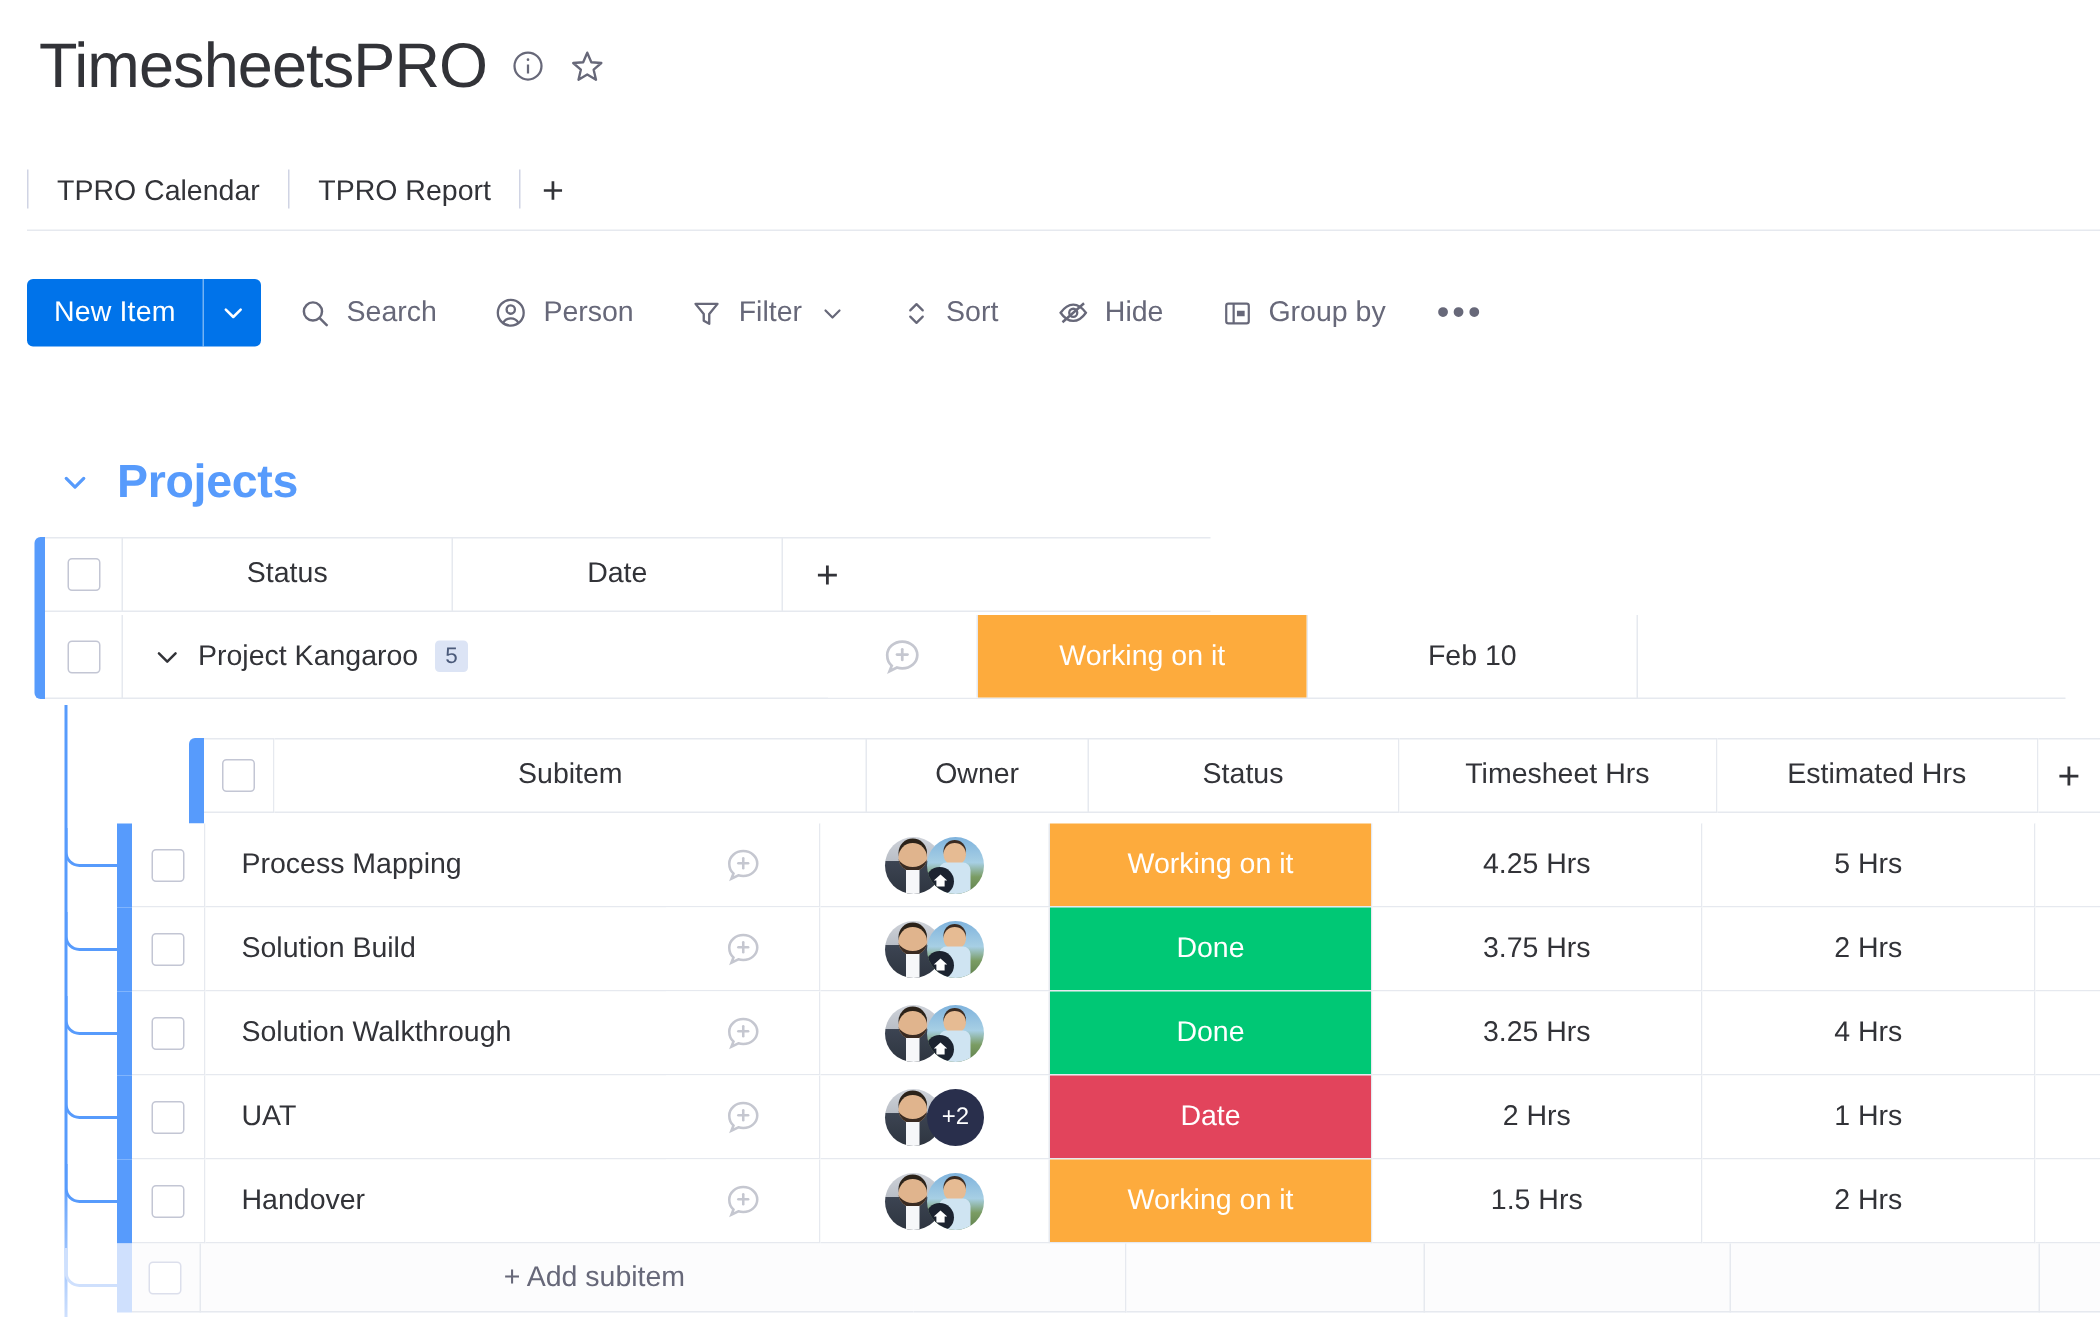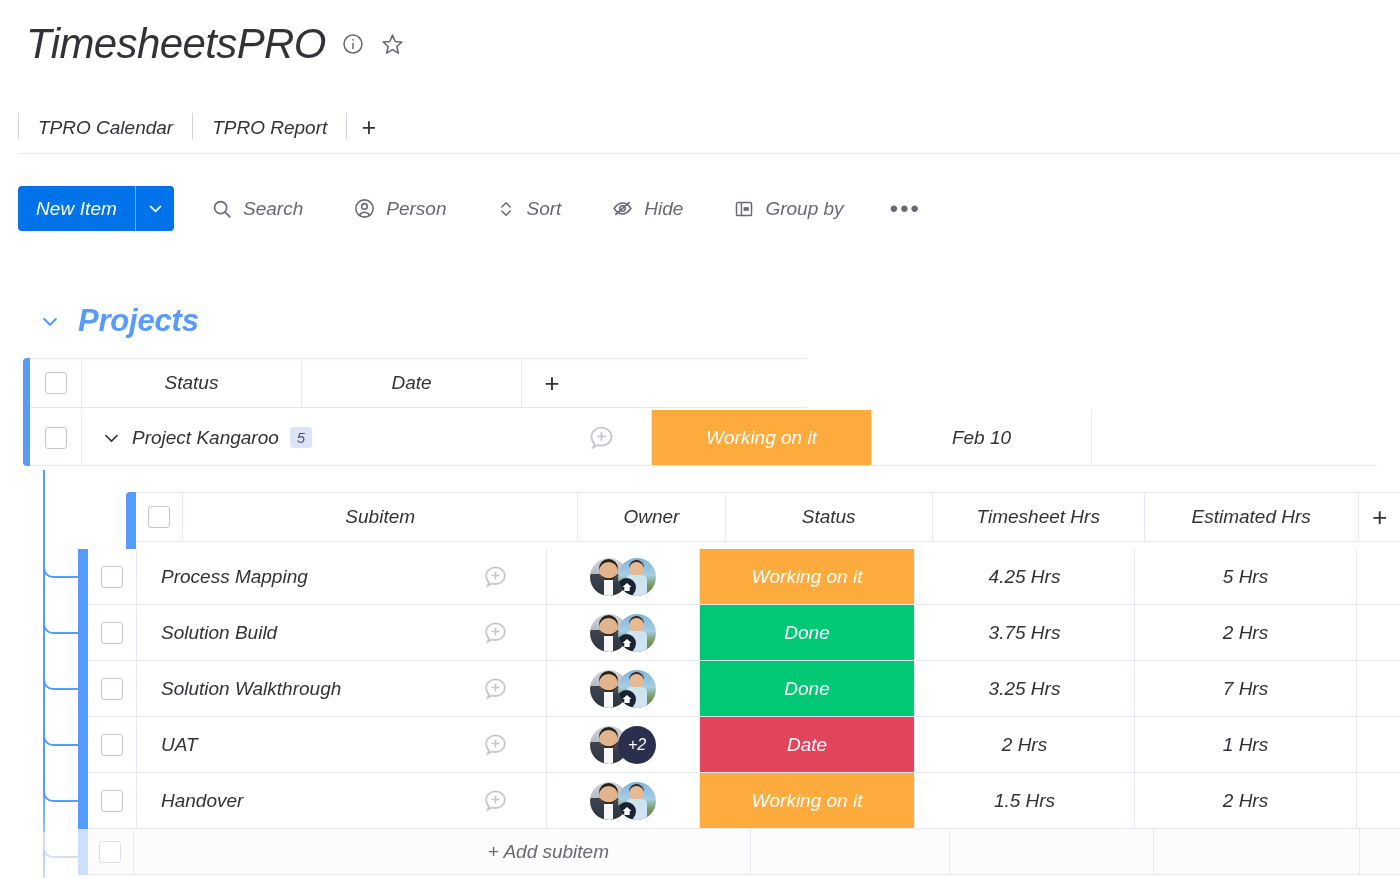--- a/index.html
+++ b/index.html
@@ -8,21 +8,21 @@
     background: #ffffff;
   }
   body {
     width: 1400px;
     height: 878px;
     overflow: hidden;
     font-family: "Liberation Sans", sans-serif;
     color: #323338;
     -webkit-font-smoothing: antialiased;
   }
-  .page { position: relative; width: 1128px; height: 878px; font-style: italic; }
+  .page { position: relative; width: 1128px; height: 878px; }
 
   
   .board-header {
     position: absolute;
     left: 26px; top: 18px;
     display: flex;
     align-items: center;
     gap: 14px;
   }
   .board-title {
@@ -84,21 +84,21 @@
     cursor: pointer;
   }
   .home-icon { color: #323338; display: block; }
 
   
   .toolbar {
     position: absolute;
     left: 18px; top: 186px;
     display: flex;
     align-items: center;
-    gap: 12px;
+    gap: 0;
   }
   .newitem {
     display: flex;
     align-items: stretch;
     height: 45px;
     border-radius: 4px;
     overflow: hidden;
     background: #0073ea;
     cursor: pointer;
   }
@@ -422,20 +422,33 @@
       <span>
         <svg width="23" height="23" viewBox="0 0 24 24" fill="none" stroke="#676879" stroke-width="1.6">
           <circle cx="12" cy="12" r="9"></circle>
           <circle cx="12" cy="9.8" r="2.9"></circle>
           <path d="M6.6 19.3 a6 6 0 0 1 10.8 0"></path>
         </svg>
       </span>
       <span>Person</span>
     </div>
 
+    <div class="tool">
+      <span>
+        <svg width="22" height="22" viewBox="0 0 24 24" fill="none" stroke="#676879" stroke-width="1.7" stroke-linejoin="round">
+          <path d="M4 5 H20 L14 12.4 V19.5 L10 17.2 V12.4 Z"></path>
+        </svg>
+      </span>
+      <span>Filter</span>
+      <span class="caret">
+        <svg width="16" height="16" viewBox="0 0 24 24" fill="none" stroke="#676879" stroke-width="2.2" stroke-linecap="round" stroke-linejoin="round">
+          <polyline points="5,9 12,16 19,9"></polyline>
+        </svg>
+      </span>
+    </div>
 
     <div class="tool">
       <span>
         <svg width="20" height="22" viewBox="0 0 24 24" fill="none" stroke="#676879" stroke-width="1.8" stroke-linecap="round" stroke-linejoin="round">
           <polyline points="7,9.5 12,4.5 17,9.5"></polyline>
           <polyline points="7,14.5 12,19.5 17,14.5"></polyline>
         </svg>
       </span>
       <span>Sort</span>
     </div>
@@ -680,21 +693,21 @@
             </div>
           </div>
         </div>
         <div class="cell s-status" style="padding:0;">
           <div class="status-pill" style="background:#00c875;">Done</div>
         </div>
         <div class="cell s-ts">
           <span>3.25 Hrs</span>
         </div>
         <div class="cell s-est">
-          <span>7 Hrs</span>
+          <span>4 Hrs</span>
         </div>
         <div class="cell s-plus noright"></div>
       </div>
 
       <div class="row sub-row">
         <div class="sbar"></div>
         <div class="cell s-chk">
           <span class="chk"></span>
         </div>
         <div class="cell s-name" style="border-right:none;padding:0;">
@@ -770,21 +783,21 @@
           <span>2 Hrs</span>
         </div>
         <div class="cell s-plus noright"></div>
       </div>
 
       <div class="row sub-add-row">
         <div class="sbar faint"></div>
         <div class="cell s-chk sub-add-cell">
           <span class="chk light"></span>
         </div>
-        <div class="cell sub-add-cell" style="width:513px;justify-content:flex-end;border-right:none;">
+        <div class="cell sub-add-cell" style="width:513px;justify-content:center;border-right:none;">
           <span class="add-subitem-label">+ Add subitem</span>
         </div>
         <div class="cell s-owner sub-add-cell"></div>
         <div class="cell s-status sub-add-cell"></div>
         <div class="cell s-ts sub-add-cell"></div>
         <div class="cell s-est sub-add-cell"></div>
         <div class="cell s-plus sub-add-cell noright"></div>
       </div>
 
     </div>

